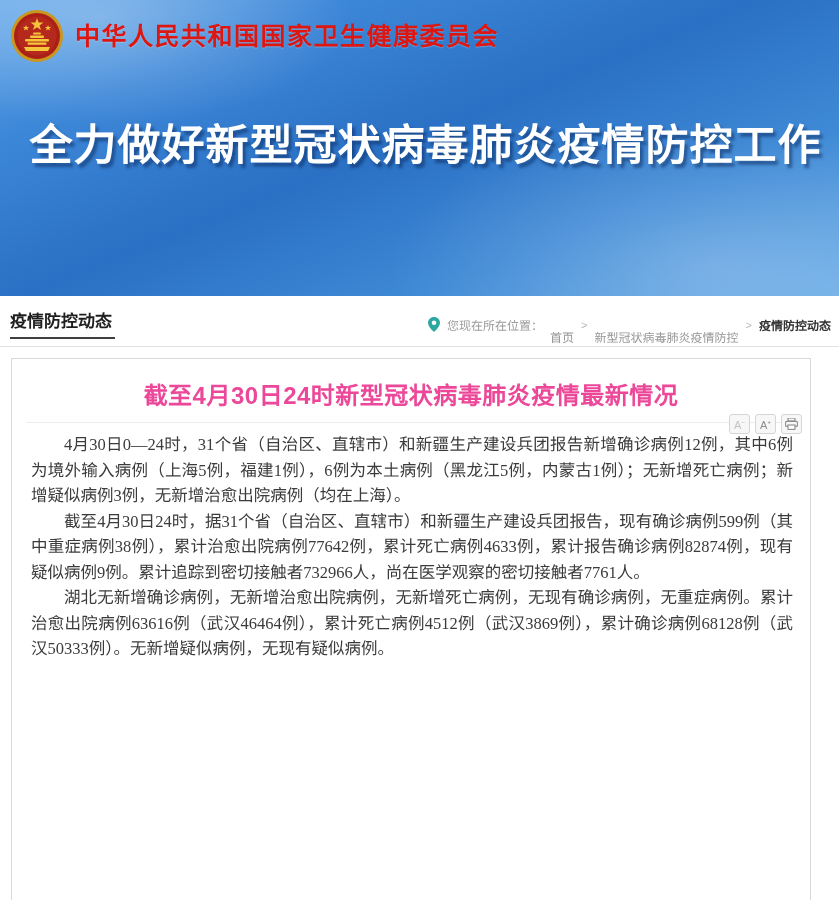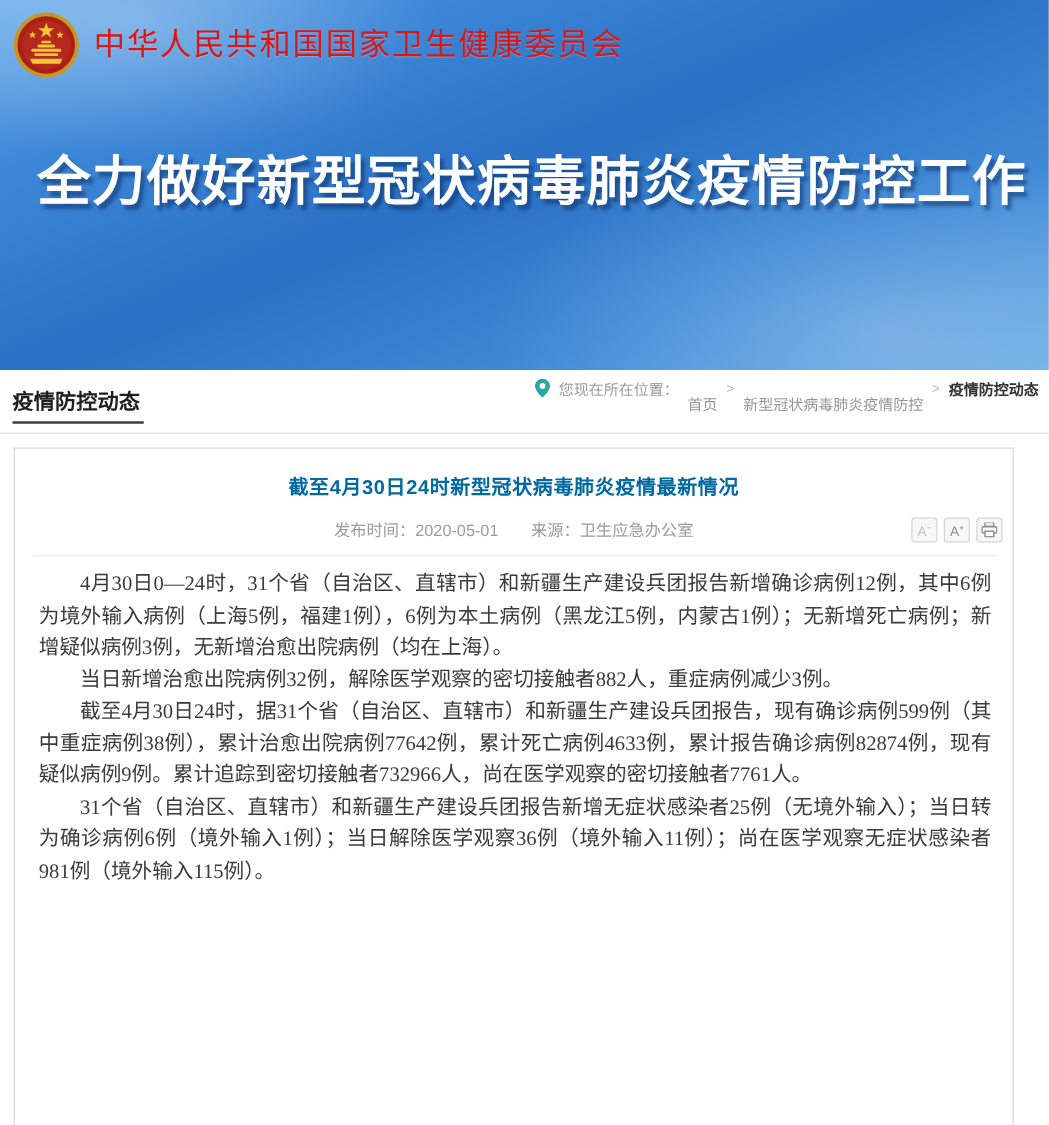--- a/index.html
+++ b/index.html
@@ -19,21 +19,21 @@
       radial-gradient(ellipse 500px 220px at 85% 90%, rgba(255,255,255,0.22), rgba(255,255,255,0) 65%),
       linear-gradient(158deg, #63a8e9 0%, #3d87d8 22%, #2a70c4 48%, #3f8ad6 74%, #66aae6 100%);
   }
   .org-row {
     display: flex; align-items: center;
     padding: 9px 0 0 10px;
   }
   .emblem { width: 54px; height: 54px; flex: 0 0 auto; }
   .org-names { margin-left: 11px; display: flex; flex-direction: column; }
   .org-cn {
-    color: #dd1611; font-size: 25px; font-weight: normal;
+    color: #dd1611; font-size: 25px; font-weight: bold;
     letter-spacing: 1.5px; line-height: 28px;
     text-shadow: 0 1px 1px rgba(255,255,255,0.25);
   }
   .org-en {
     color: #e02a20; font-size: 10.5px; font-weight: bold;
     margin-top: 4px; letter-spacing: 0.3px;
   }
   .banner-title {
     position: absolute; top: 110px; left: 0; right: 0;
     text-align: center;
@@ -50,21 +50,21 @@
     border-bottom: 1px solid #e2e2e2;
     padding-left: 18px;
   }
   .section-title {
     position: absolute; left: 10px; bottom: 7px;
     font-size: 17px; font-weight: bold; color: #1f1f1f;
     padding: 0 3px 5px 0;
     border-bottom: 2px solid #3f3f3f;
   }
   .crumbs {
-    position: absolute; right: 8px; bottom: 15px;
+    position: absolute; right: 8px; bottom: 1px;
     display: flex; align-items: center;
     font-size: 12px; color: #9a9a9a; white-space: nowrap; text-align: right;
   }
   .crumbs > * { margin-left: 7px; }
   .pin-icon { width: 12px; height: 15px; display: inline-block; }
   .crumb-link { color: #979797; cursor: pointer; text-decoration: none; margin-top: 24px; }
   .crumb-sep { color: #b8b8b8; font-size: 11px; }
   .crumb-current { color: #333333; font-weight: bold; }
 
   
@@ -72,22 +72,22 @@
     position: relative;
     margin: 11px 28px 0 11px;
     border: 1px solid #d9d9d9;
     border-bottom: none;
     background: #ffffff;
     height: 542px;
   }
   .article-title {
     margin: 17px 50px 0;
     text-align: center;
-    font-size: 16px; font-weight: bold;
-    color: #0369a1;
+    font-size: 24px; font-weight: bold;
+    color: #ec4899;
     letter-spacing: 0.5px;
   }
   .article-meta {
     margin-top: 14px;
     text-align: center;
     font-size: 13px; color: #9b9b9b;
   }
   .meta-source { margin-left: 26px; }
   .article-tools {
     position: absolute; top: 55px; right: 8px;
@@ -158,39 +158,35 @@
     <span class="crumb-sep">&gt;</span>
     <a class="crumb-link">新型冠状病毒肺炎疫情防控</a>
     <span class="crumb-sep">&gt;</span>
     <span class="crumb-current">疫情防控动态</span>
   </div>
 </nav>
 
 <main class="article-box">
   <h1 class="article-title">截至4月30日24时新型冠状病毒肺炎疫情最新情况</h1>
 
-  <div class="article-meta">
-    <span>发布时间：</span><span>2020-05-01</span><span class="meta-source"><span>来源：</span><span>卫生应急办公室</span></span>
-  </div>
 
   <div class="article-tools">
     <button class="tool-btn dim">A⁻</button>
     <button class="tool-btn">A⁺</button>
     <button class="tool-btn">
       <span class="printer-glyph">
         <svg viewBox="0 0 13 12" width="13" height="12">
           <rect x="3" y="0" width="7" height="3" fill="none" stroke="#8d8d8d" stroke-width="1.1"></rect>
           <rect x="0.6" y="3.4" width="11.8" height="5" rx="1" fill="none" stroke="#8d8d8d" stroke-width="1.1"></rect>
           <rect x="3" y="7" width="7" height="4.4" fill="#ffffff" stroke="#8d8d8d" stroke-width="1.1"></rect>
         </svg>
       </span>
     </button>
   </div>
 
   <hr class="meta-divider">
 
   <div class="article-body">
     <p>4月30日0—24时，31个省（自治区、直辖市）和新疆生产建设兵团报告新增确诊病例12例，其中6例为境外输入病例（上海5例，福建1例），6例为本土病例（黑龙江5例，内蒙古1例）；无新增死亡病例；新增疑似病例3例，无新增治愈出院病例（均在上海）。</p>
-    <p>当日新增治愈出院病例32例，解除医学观察的密切接触者882人，重症病例减少3例。</p>
     <p>截至4月30日24时，据31个省（自治区、直辖市）和新疆生产建设兵团报告，现有确诊病例599例（其中重症病例38例），累计治愈出院病例77642例，累计死亡病例4633例，累计报告确诊病例82874例，现有疑似病例9例。累计追踪到密切接触者732966人，尚在医学观察的密切接触者7761人。</p>
-    <p>31个省（自治区、直辖市）和新疆生产建设兵团报告新增无症状感染者25例（无境外输入）；当日转为确诊病例6例（境外输入1例）；当日解除医学观察36例（境外输入11例）；尚在医学观察无症状感染者981例（境外输入115例）。</p>
+    <p>湖北无新增确诊病例，无新增治愈出院病例，无新增死亡病例，无现有确诊病例，无重症病例。累计治愈出院病例63616例（武汉46464例），累计死亡病例4512例（武汉3869例），累计确诊病例68128例（武汉50333例）。无新增疑似病例，无现有疑似病例。</p>
   </div>
 </main>
 
 </body></html>

